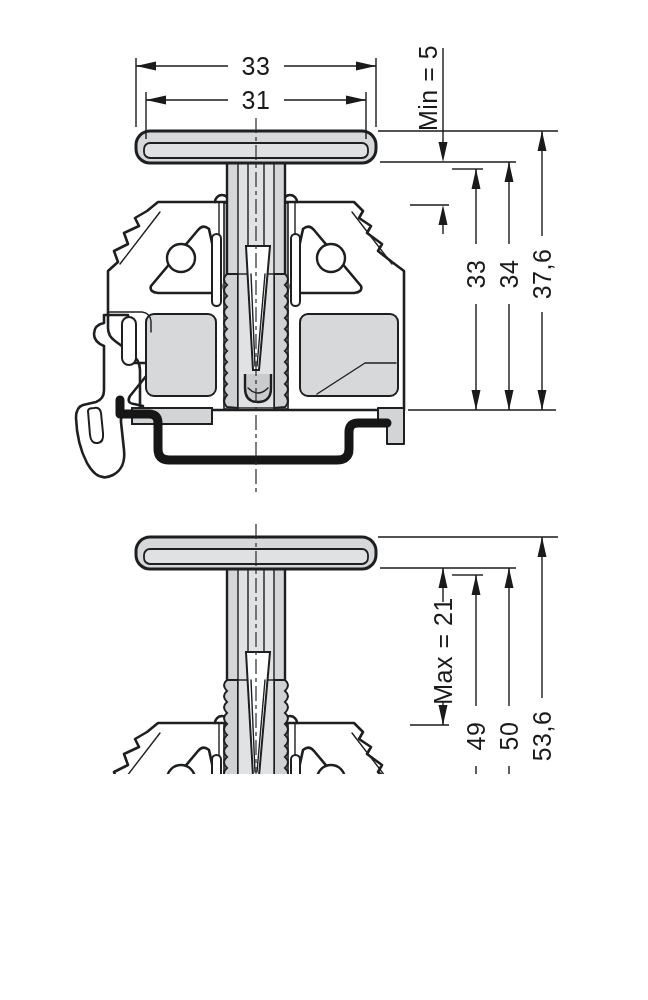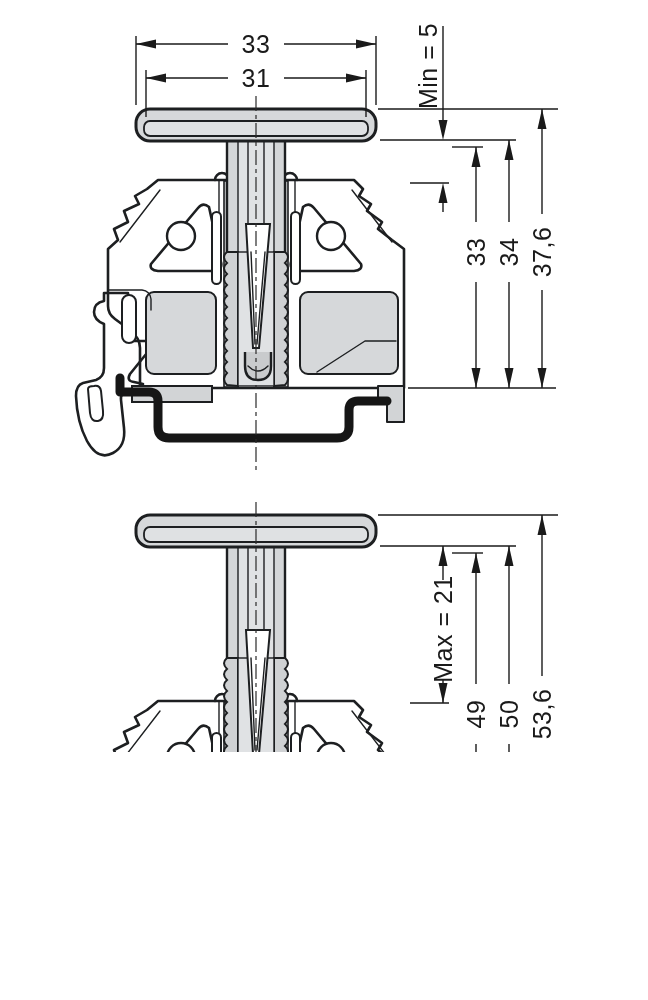--- a/index.html
+++ b/index.html
@@ -1,18 +1,19 @@
 <!DOCTYPE html>
 <html><head>
 <meta charset="utf-8">
 <style>
   html,body{margin:0;padding:0;background:#ffffff;}
   .stage{
     position:relative;width:648px;height:752px;background:#ffffff;overflow:hidden;
     font-family:"Liberation Sans", sans-serif;
+    margin-top:22px;
   }
   svg{display:block}
   text{
     font-family:"Liberation Sans", sans-serif;
     font-size:25px;
     fill:#1a1a1a;
     letter-spacing:0.5px;
   }
   .outline{stroke:#1d1f21;fill:none;stroke-width:2.6;stroke-linejoin:round;stroke-linecap:round;}
   .thin{stroke:#1d1f21;fill:none;stroke-width:1.4;stroke-linejoin:round;stroke-linecap:round;}

